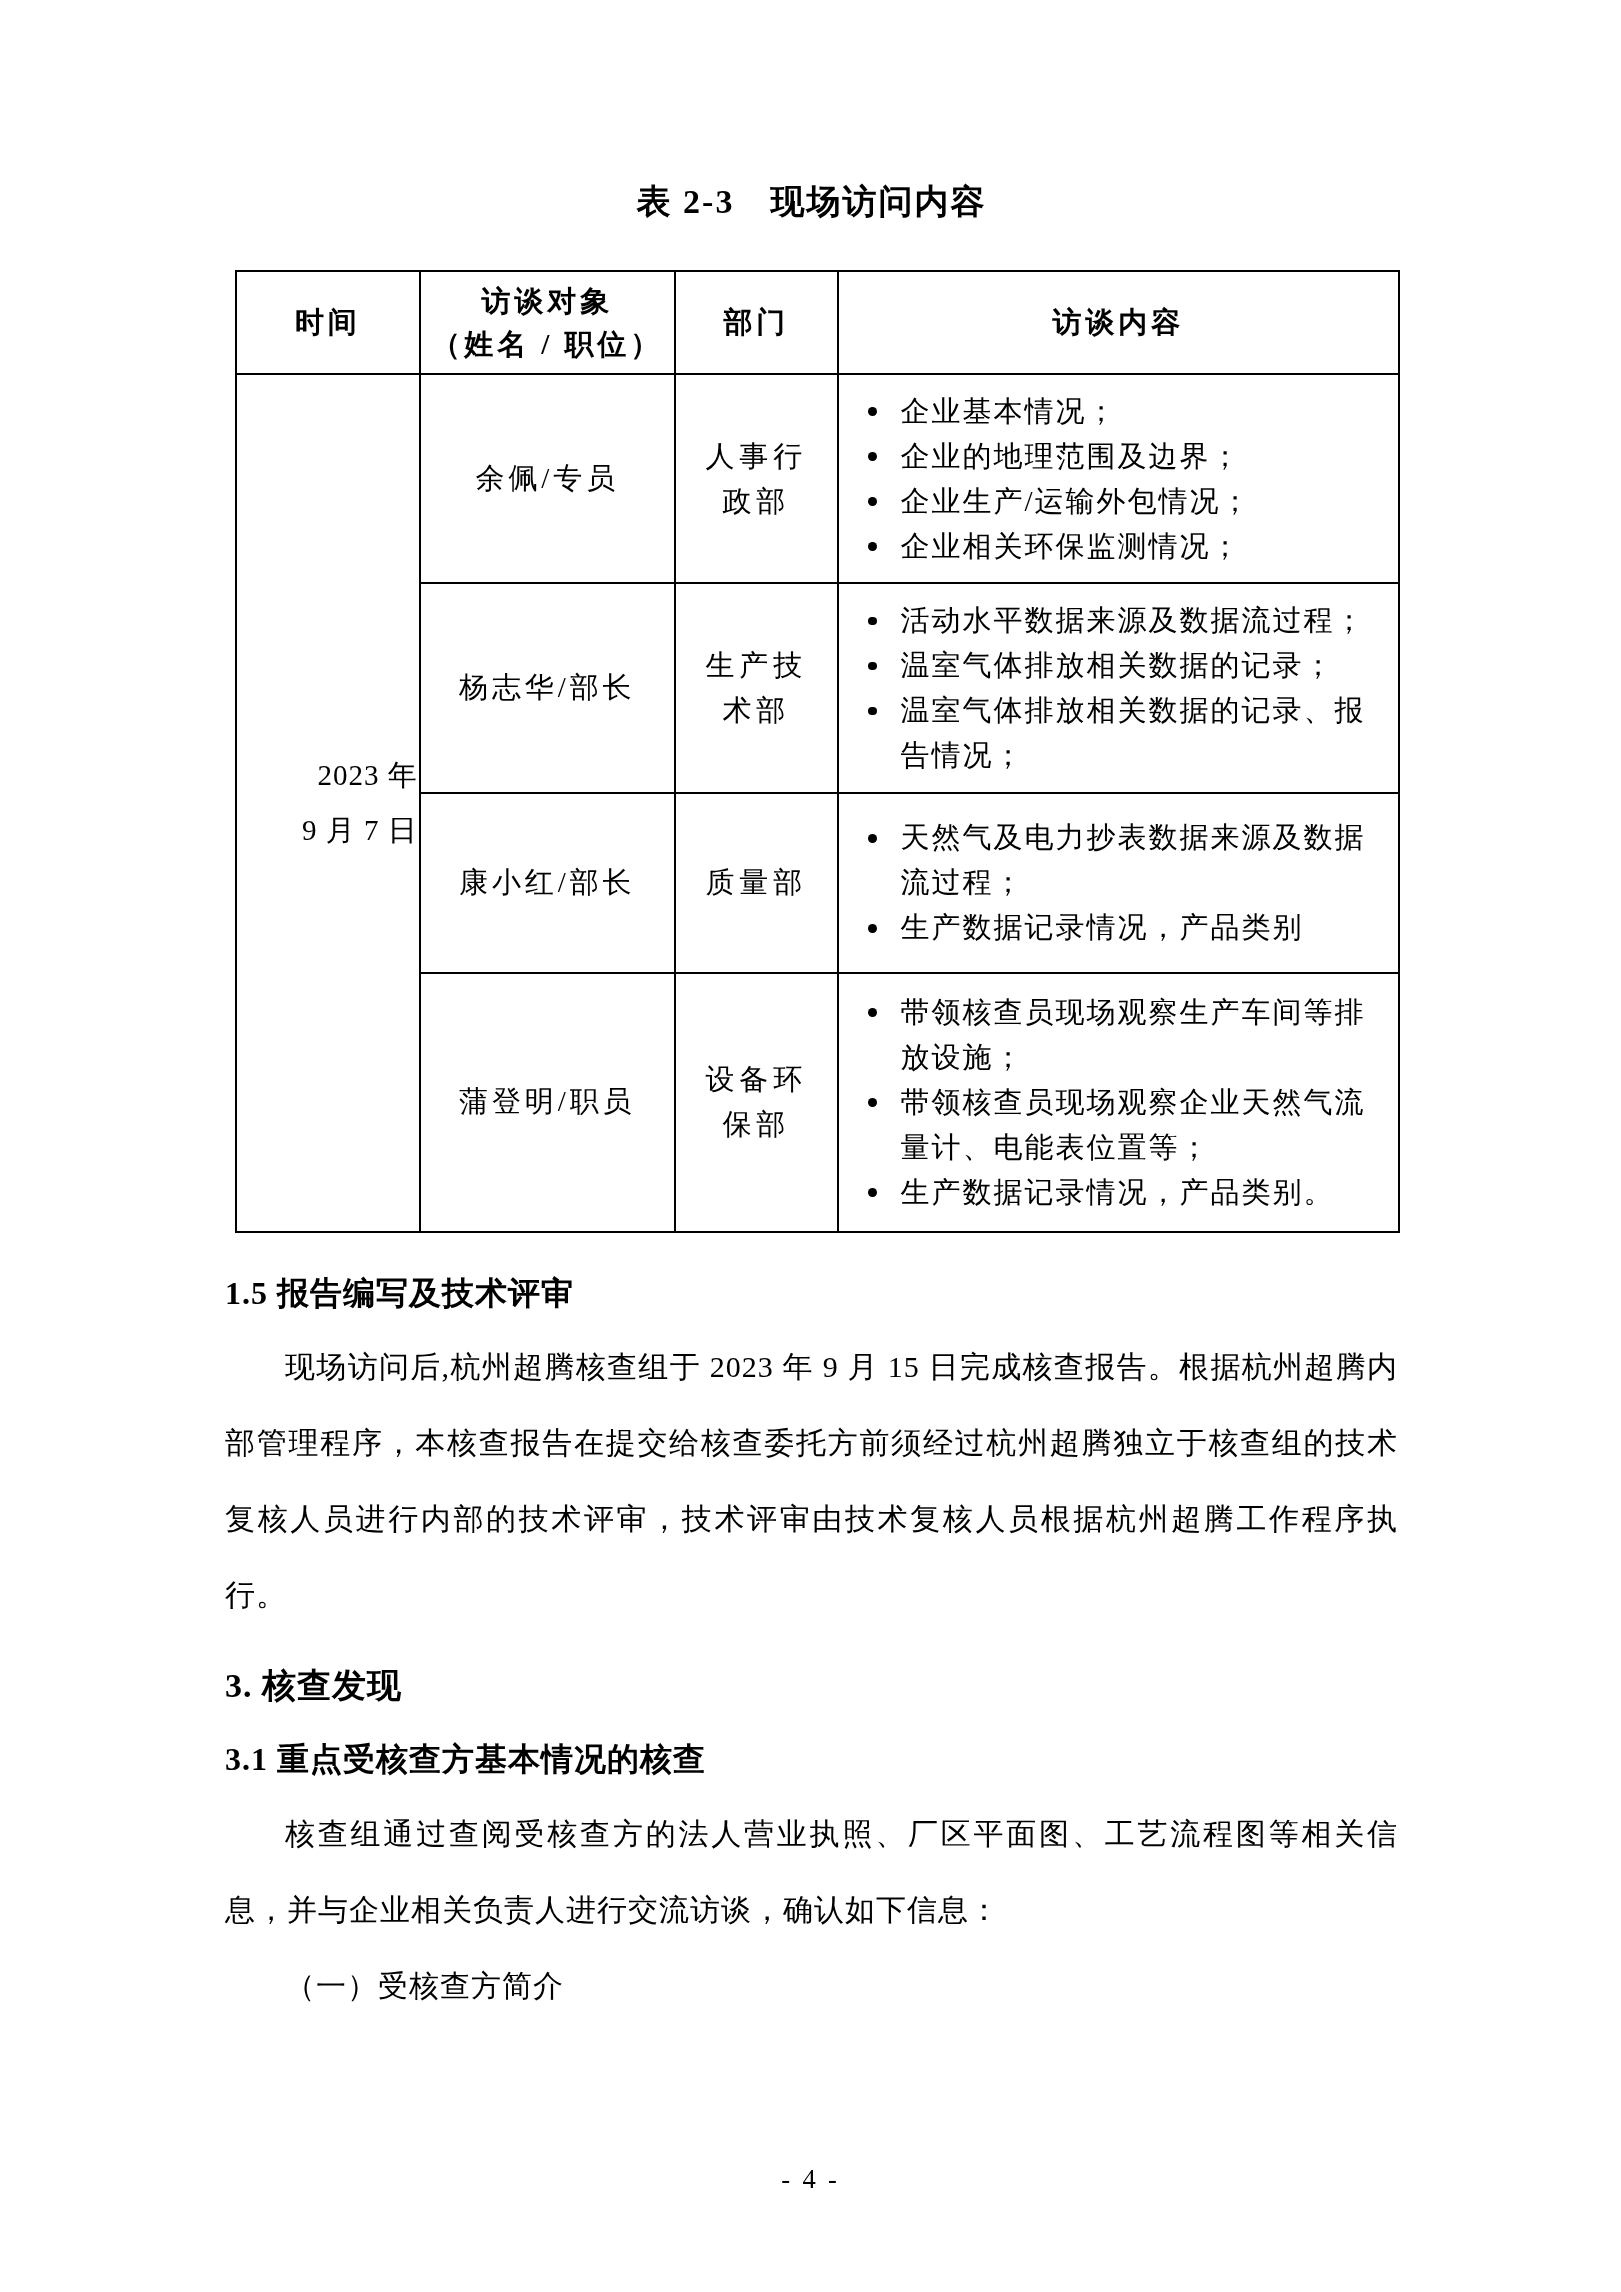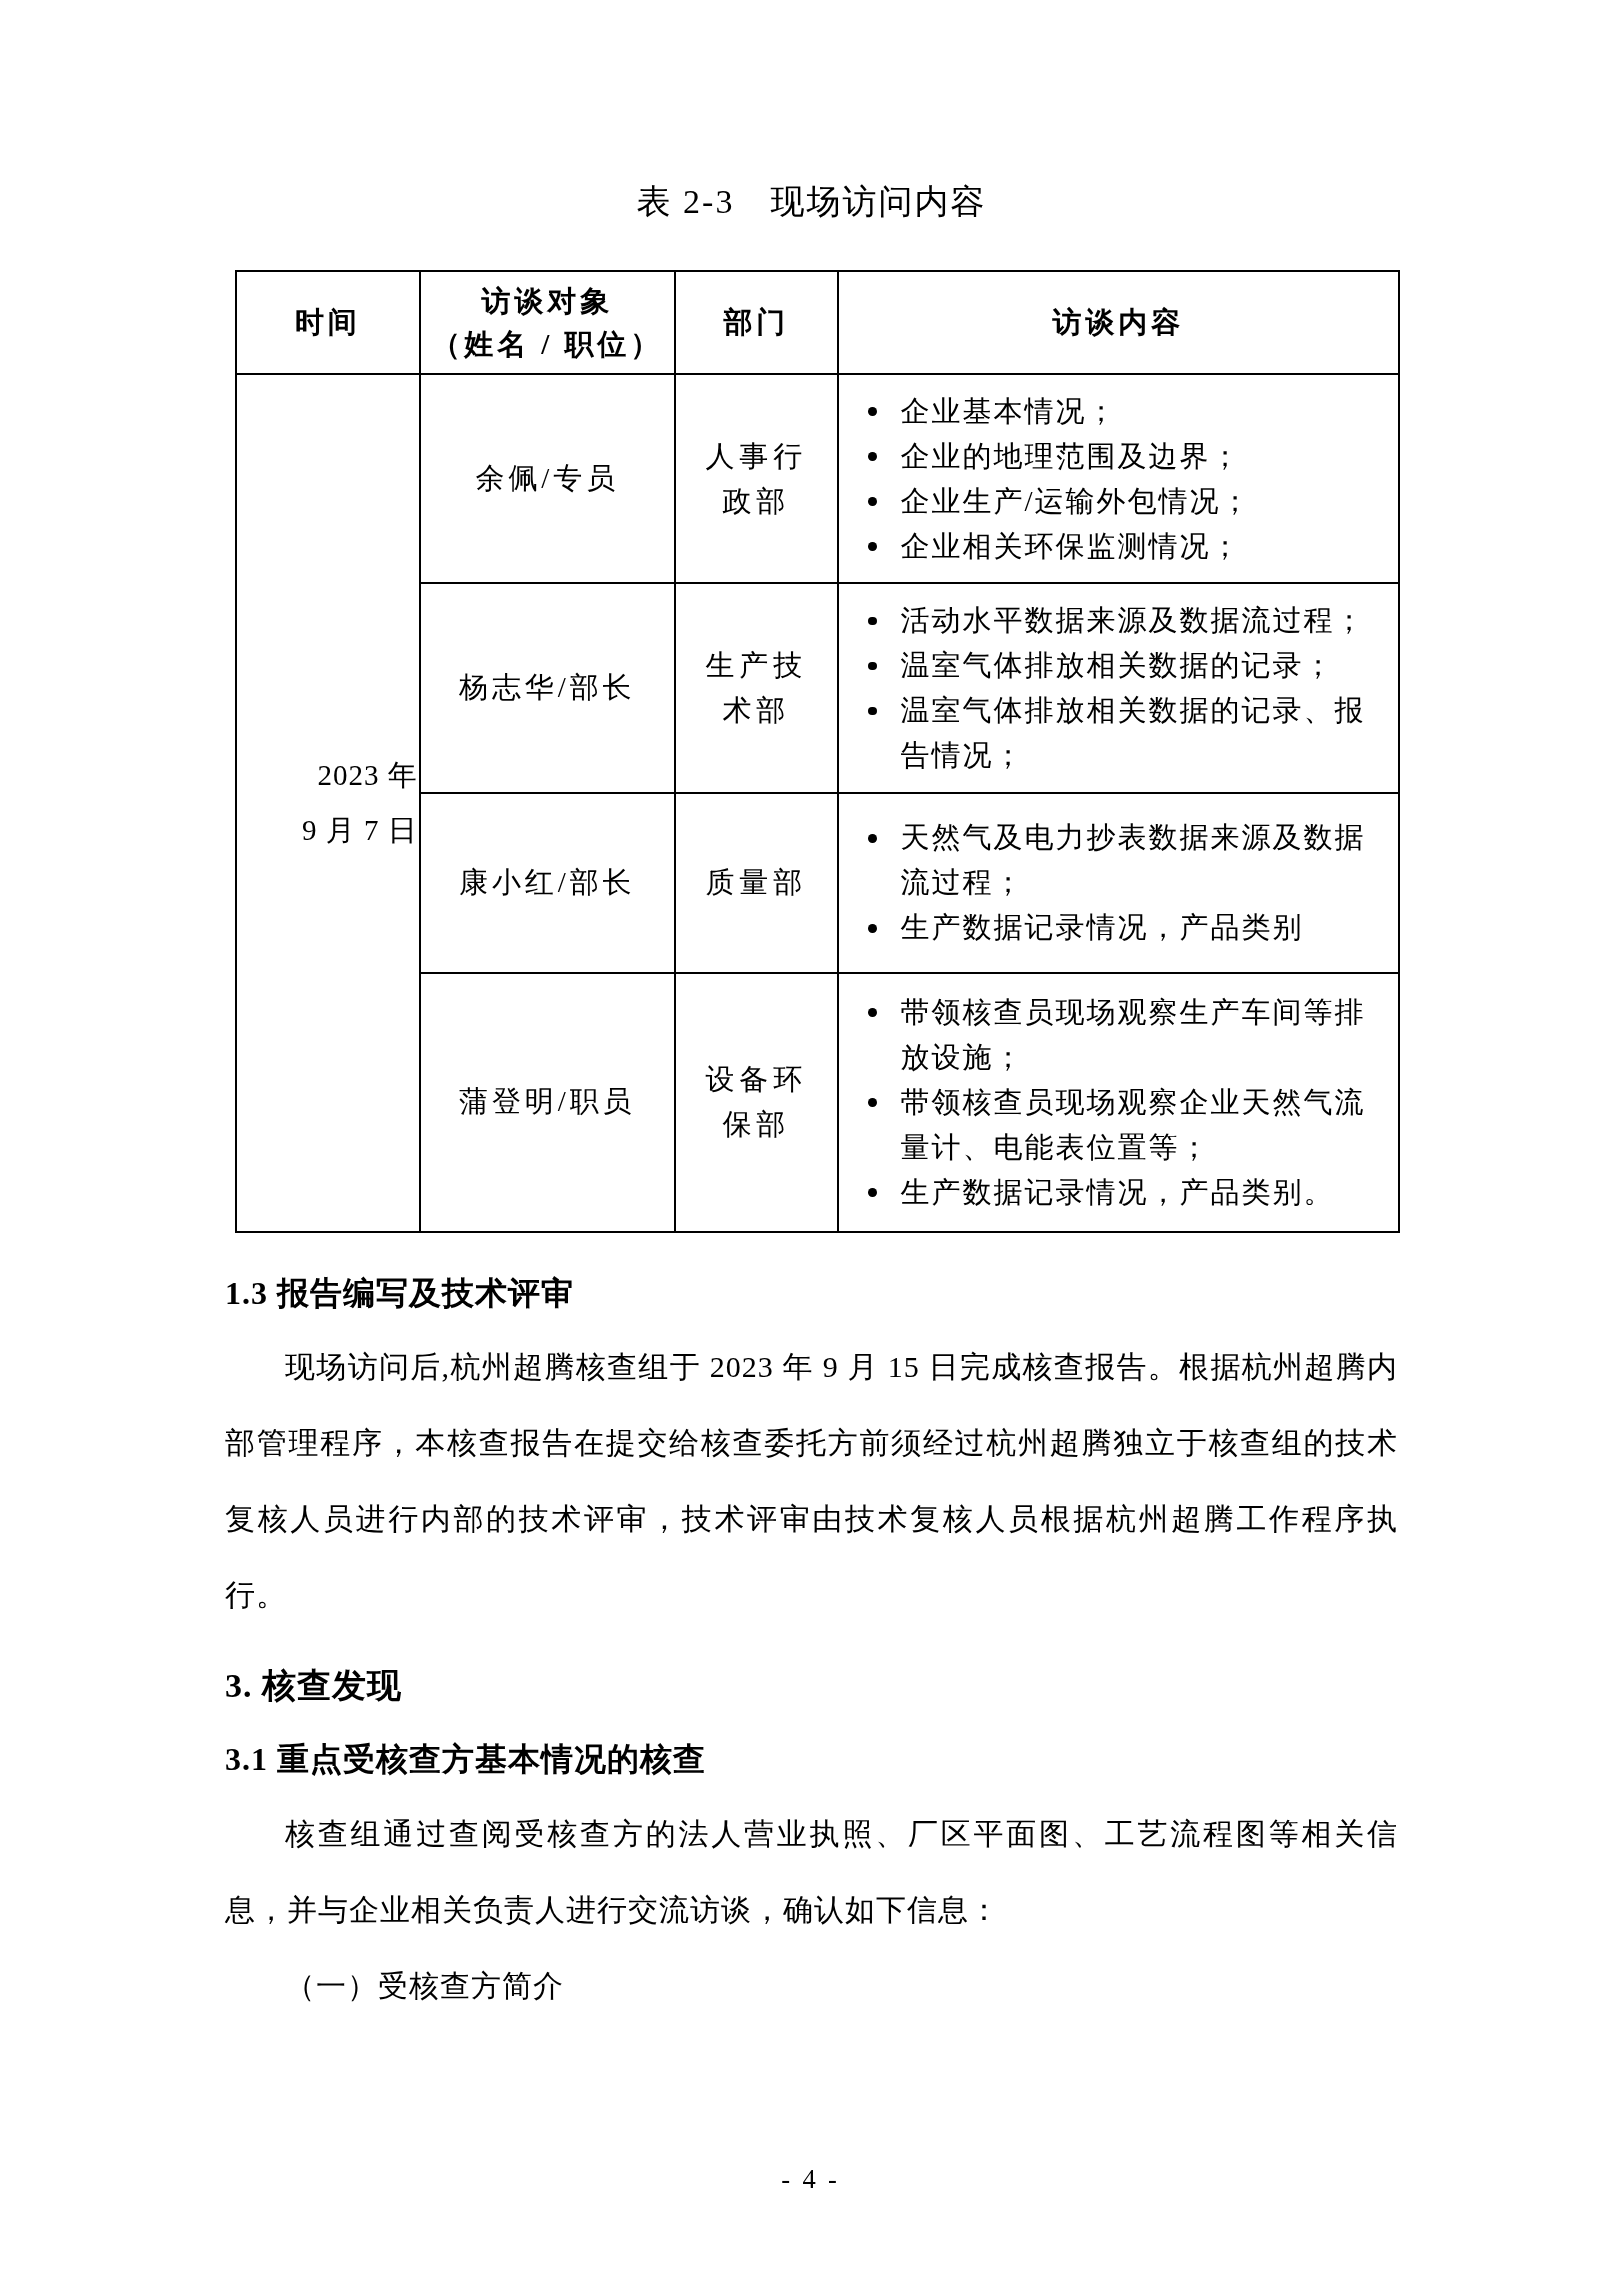--- a/index.html
+++ b/index.html
@@ -11,21 +11,21 @@
     color: #000;
     font-family: "Liberation Serif", serif;
     overflow: hidden;
   }
   .content { padding: 0 223px 0 225px; }
 
   .doc-title {
     padding-top: 179px;
     text-align: center;
     font-size: 34px;
-    font-weight: normal;
+    font-weight: bold;
     letter-spacing: 2px;
   }
 
   table.visit {
     border-collapse: collapse;
     table-layout: fixed;
     width: 1162px;
     margin: 45px 0 0 9.8px;
     border: 2.9px solid #000;
   }
@@ -233,21 +233,21 @@
               </div>
             <div class="t-item">
                 <span class="t-dot"></span>
                 <span>生产数据记录情况，产品类别。</span>
               </div>
           </td>
         </tr>
       </tbody>
     </table>
 
-    <div class="h24">1.3 报告编写及技术评审</div>
+    <div class="h24">1.5 报告编写及技术评审</div>
     <div class="p-body p1">现场访问后,杭州超腾核查组于 2023 年 9 月 15 日完成核查报告。根据杭州超腾内部管理程序，本核查报告在提交给核查委托方前须经过杭州超腾独立于核查组的技术复核人员进行内部的技术评审，技术评审由技术复核人员根据杭州超腾工作程序执行。</div>
 
     <div class="h3">3. 核查发现</div>
     <div class="h31">3.1 重点受核查方基本情况的核查</div>
     <div class="p-body p2">核查组通过查阅受核查方的法人营业执照、厂区平面图、工艺流程图等相关信息，并与企业相关负责人进行交流访谈，确认如下信息：</div>
     <div class="sub-line">（一）受核查方简介</div>
 
 
   </div>
 

